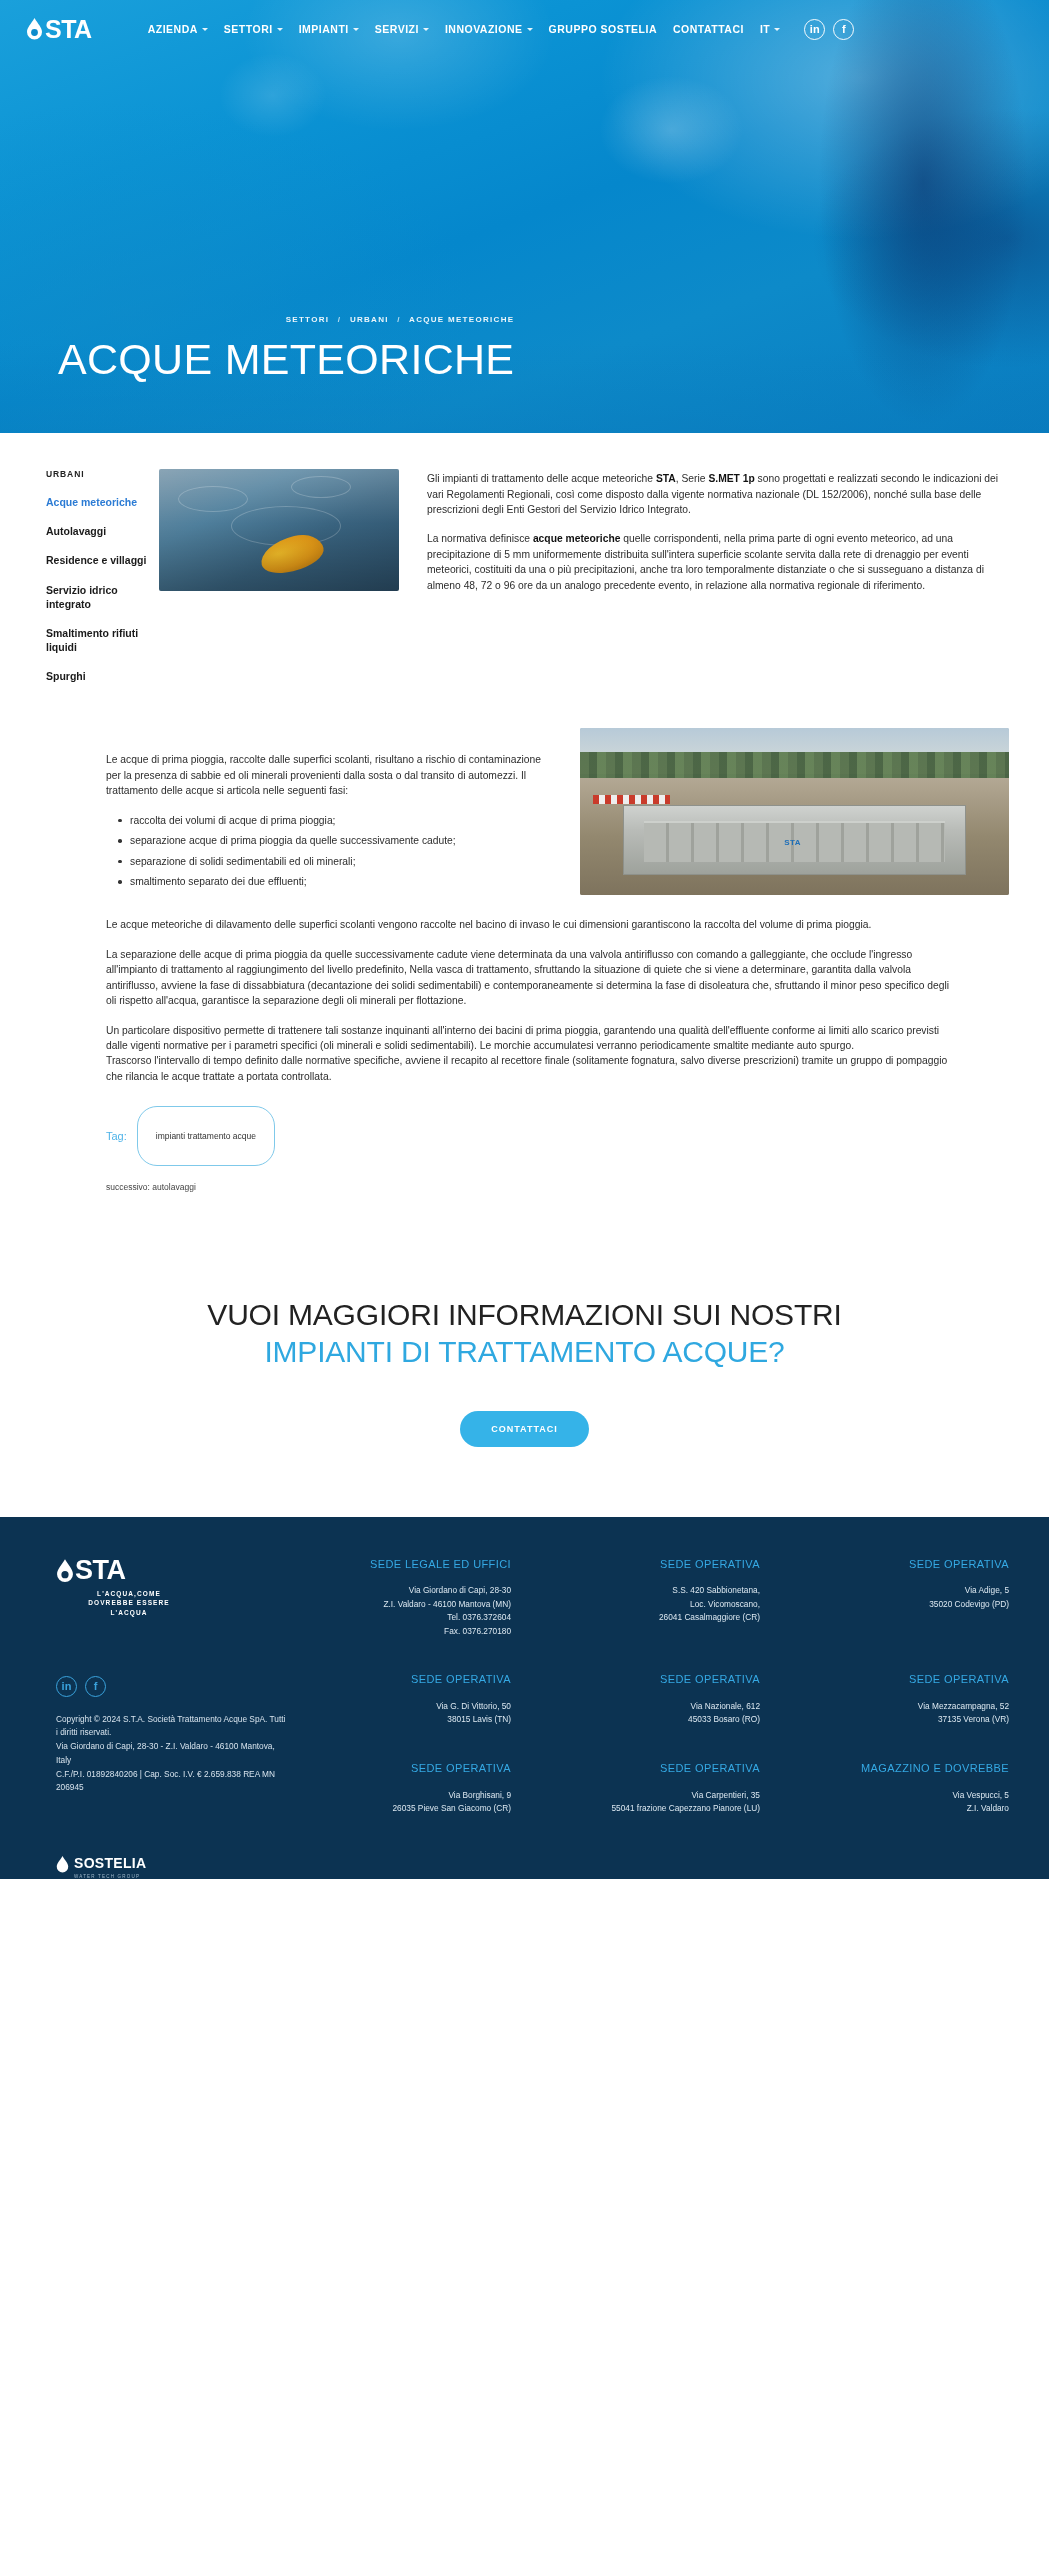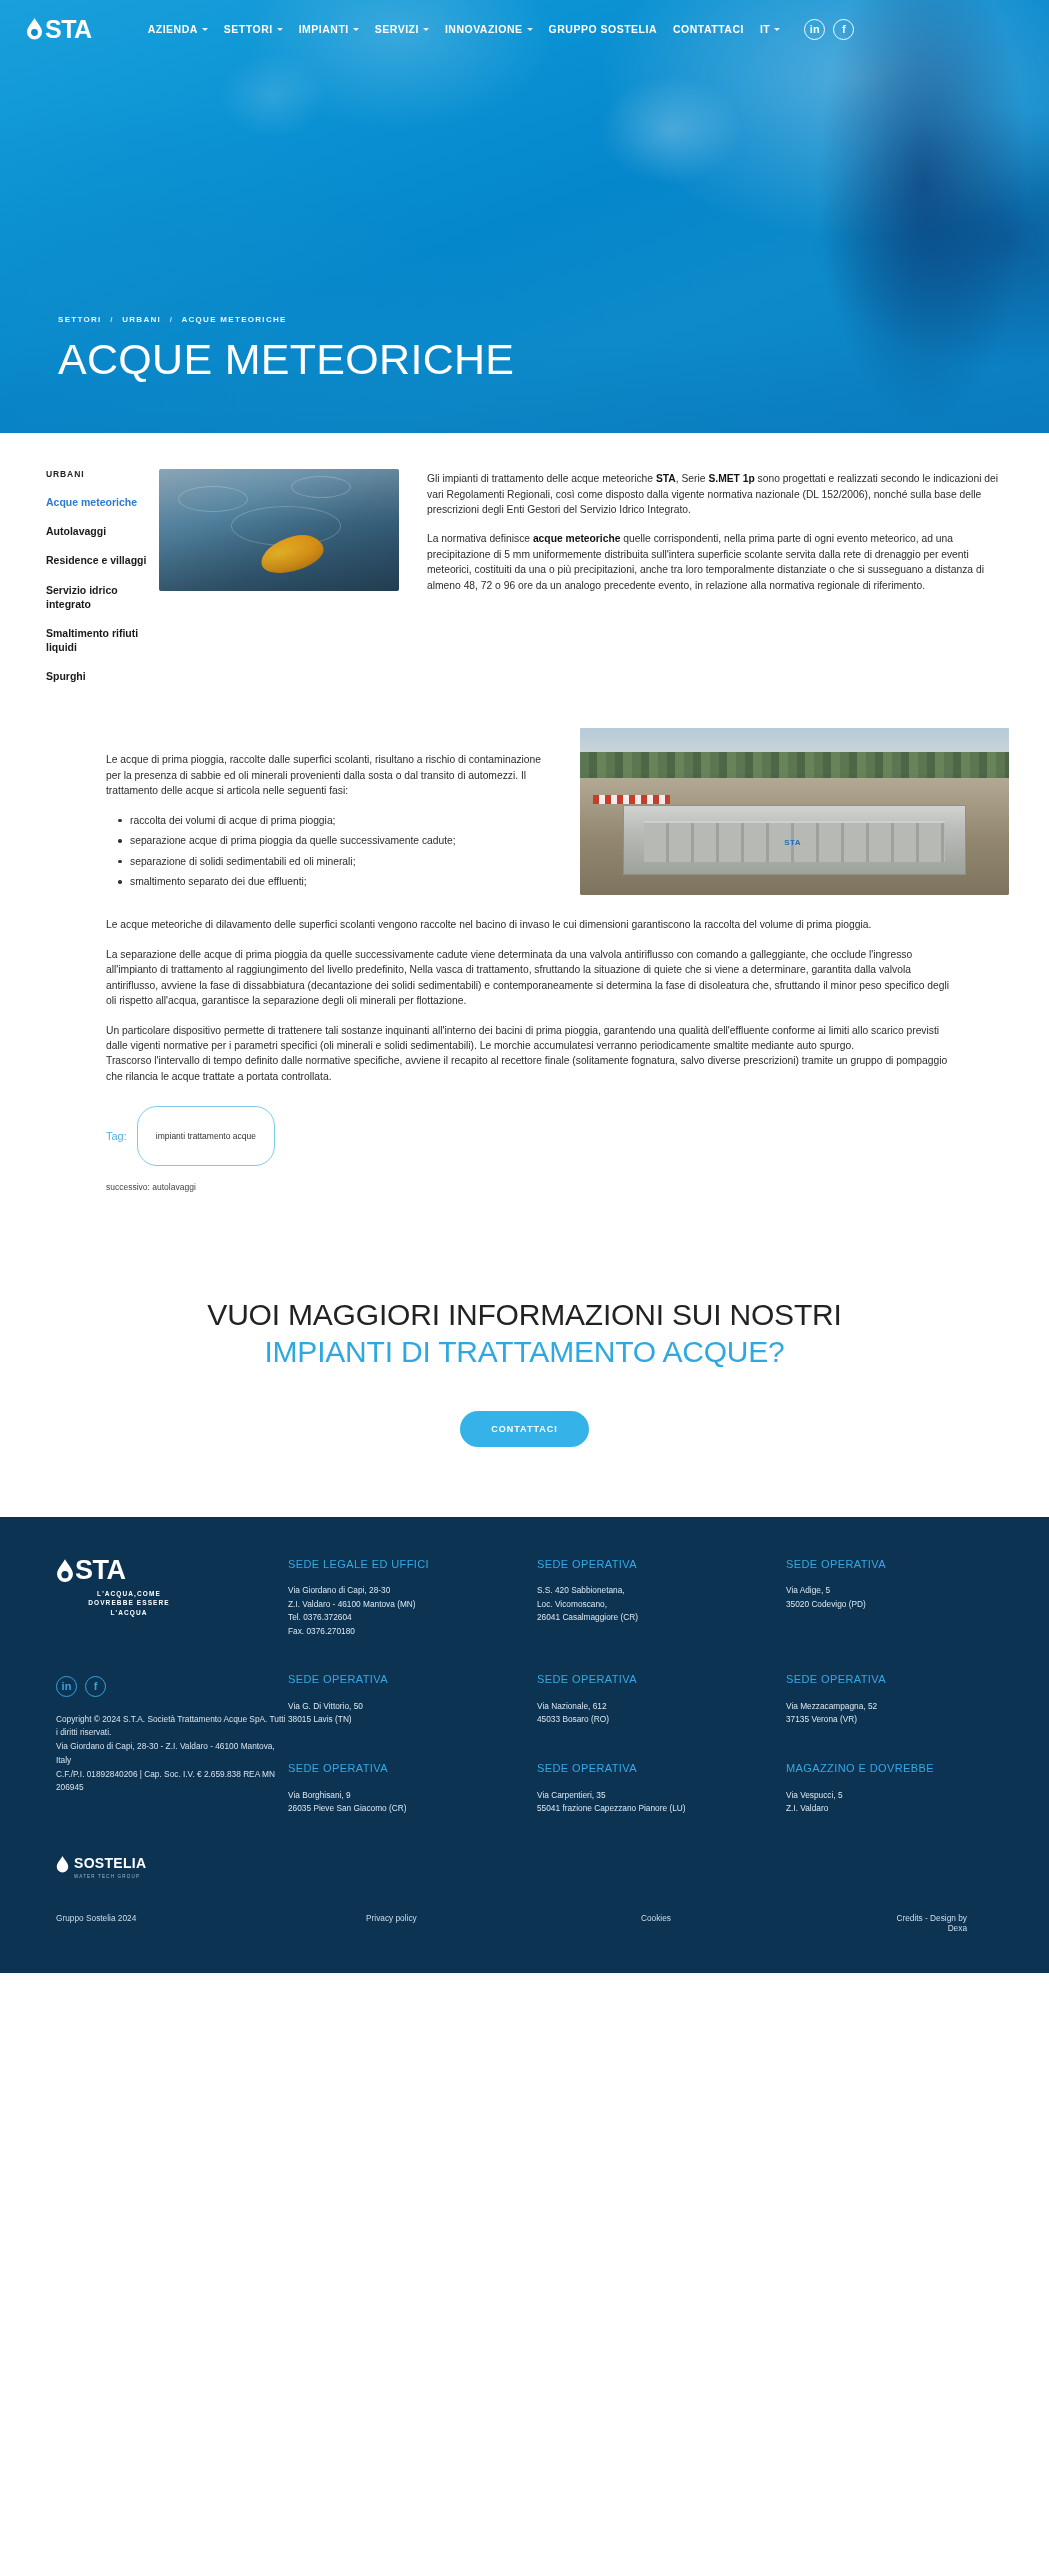--- a/index.html
+++ b/index.html
@@ -116,20 +116,21 @@
     left: 58px;
     bottom: 52px;
     z-index: 4;
   }
   .breadcrumb {
     color: rgba(255,255,255,0.92);
     font-size: 8px;
     font-weight: bold;
     letter-spacing: 1.3px;
     margin-bottom: 14px;
+    text-align: right;
   }
   .breadcrumb span { cursor: pointer; }
   .breadcrumb .sep { margin: 0 5px; opacity: 0.8; }
   .hero-title {
     color: #ffffff;
     font-size: 43px;
     font-weight: normal;
     letter-spacing: 0.3px;
     line-height: 1;
   }
@@ -361,20 +362,21 @@
     margin-top: 16px;
     font-size: 8.3px;
     line-height: 1.65;
     color: #d7e3ed;
   }
   .f-cols {
     flex: 1;
     display: grid;
     grid-template-columns: repeat(3, 1fr);
     gap: 0px 26px;
+    text-align: right;
   }
   .f-block { margin-bottom: 34px; }
   .f-block h4 {
     color: #35a9e4;
     font-size: 11px;
     font-weight: normal;
     letter-spacing: 0.4px;
     line-height: 1.35;
     margin-bottom: 13px;
   }
@@ -630,19 +632,13 @@
       <svg width="13" height="17" viewBox="0 0 17 22">
           <path d="M8.5 0 C5 6 1 9.5 1 14 A7.5 7.5 0 0 0 16 14 C16 9.5 12 6 8.5 0 Z" fill="#ffffff"></path>
         </svg>
     </span>
     <span>
       <span class="sostelia-word">SOSTELIA</span>
       <div class="sostelia-sub">WATER TECH GROUP</div>
     </span>
   </div>
 
-  <div class="footer-bottom">
-    <div class="fb-1"><span>Gruppo Sostelia 2024</span></div>
-    <div class="fb-2"><span>Privacy policy</span></div>
-    <div class="fb-3"><span>Cookies</span></div>
-    <div class="fb-4"><span>Credits - Design by Dexa</span></div>
-  </div>
 </div>
 
 </body></html>

